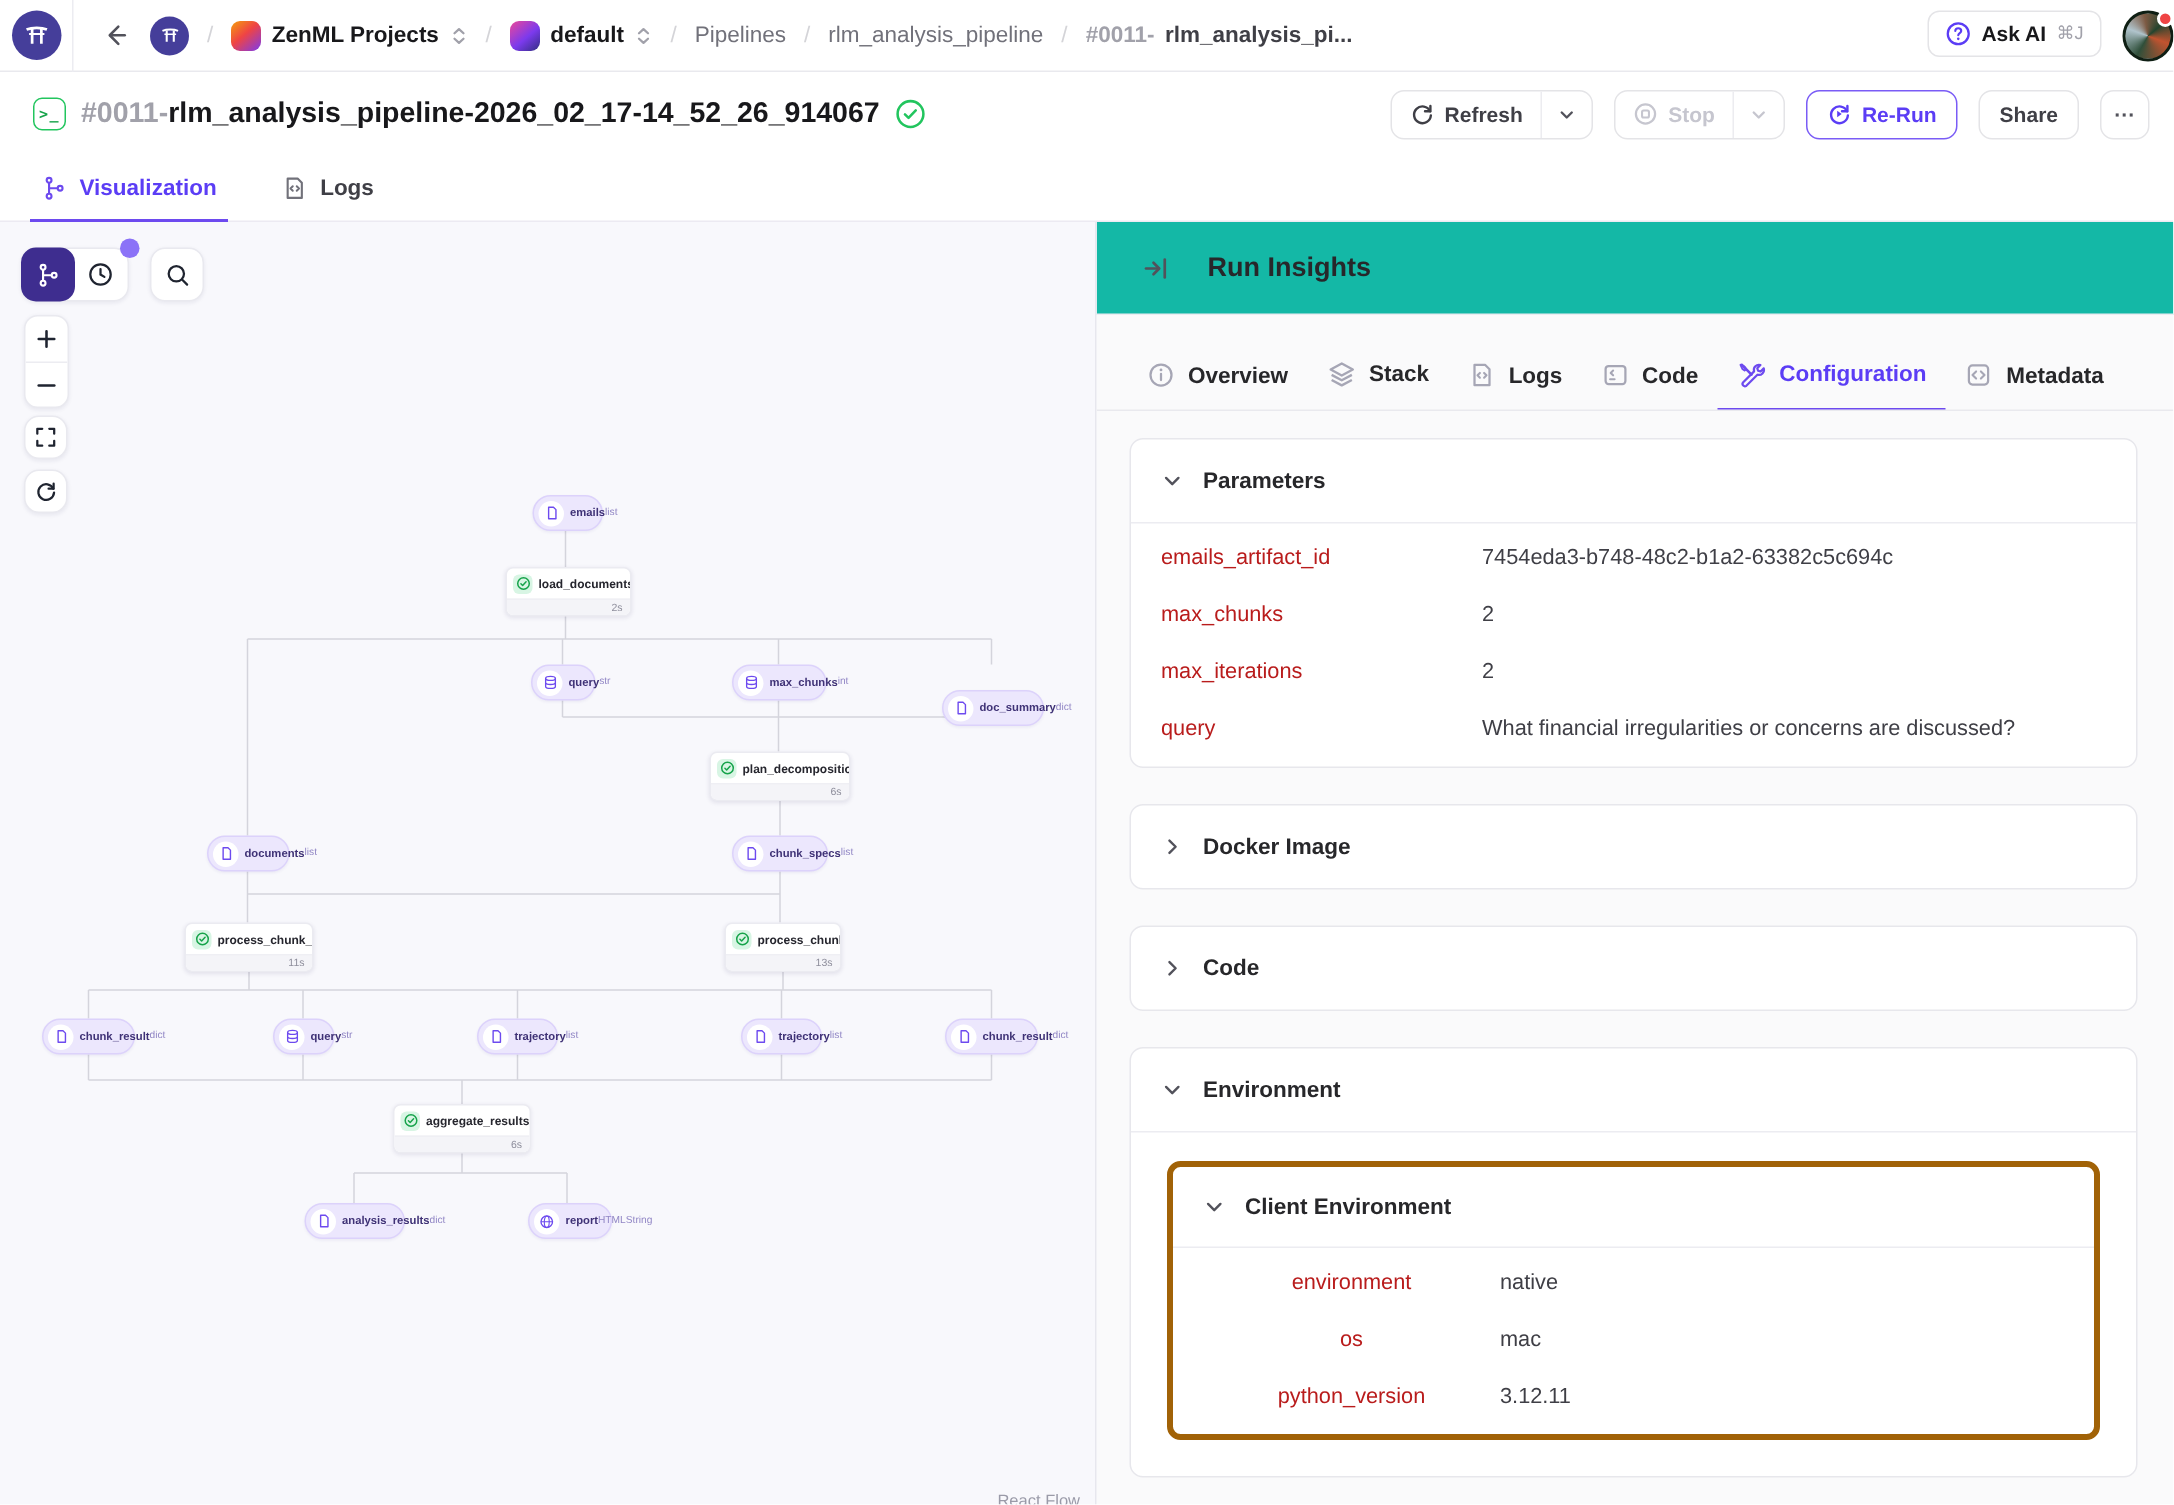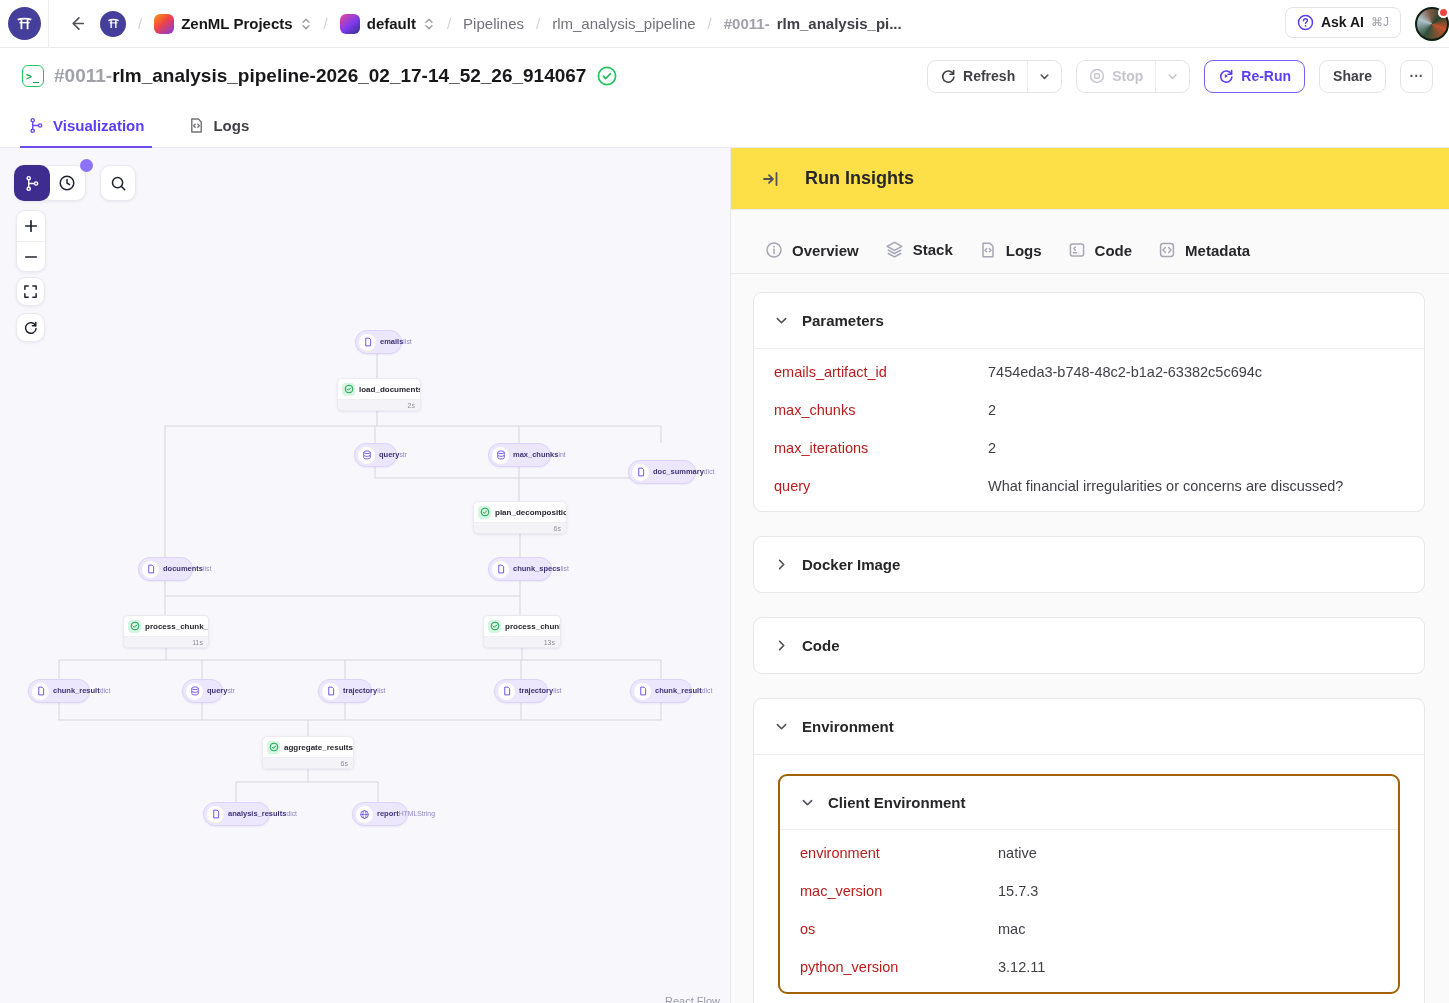--- a/index.html
+++ b/index.html
@@ -106,41 +106,41 @@
   .step-node .shead { display:flex; align-items:center; gap:4px; padding:3px 6px 3px 4px; height:20px; }
   .step-node .chk { width:13px; height:13px; border-radius:4px; background:#d8f5e4; flex:0 0 auto;
     display:flex; align-items:center; justify-content:center; }
   .step-node .sname { font-size:8px; font-weight:700; color:#26262e; white-space:nowrap; }
   .step-node .sfoot { height:11px; background:#f4f4f8; border-top:1px solid #efeff4;
     display:flex; align-items:center; justify-content:flex-end; padding:0 5px; }
   .step-node .sdur { font-size:7px; color:#8e8e9c; }
 
   
   .panel { flex:1; min-width:0; display:flex; flex-direction:column; background:#fafafb; overflow:hidden; }
-  .panel-head { height:62px; background:#fde047; border-bottom:1px solid #ececf1; display:flex;
+  .panel-head { height:62px; background:#14b8a6; border-bottom:1px solid #ececf1; display:flex;
     align-items:center; gap:20px; padding:0 26px; flex:0 0 auto; }
   .panel-title { font-size:18px; font-weight:600; color:#27272a; }
   .ptabs { display:flex; align-items:flex-end; padding:18px 0 0 21px; flex:0 0 auto;
     border-bottom:1px solid #e9e9ee; margin-right:0; white-space:nowrap; overflow:hidden; }
   .ptab { display:flex; align-items:center; gap:9px; font-size:15px; font-weight:600; color:#27272a;
     padding:12px 13px 13px; background:none; border:none; cursor:pointer; font-family:inherit;
     border-bottom:2px solid transparent; margin-bottom:-1px; }
   .ptab svg { color:#a6a6b5; }
   .ptab.active { color:#5b3df5; border-bottom-color:#6d4aef; }
   .ptab.active svg { color:#6d4aef; }
   .panel-scroll { flex:1; overflow:hidden; padding:18px 24px 0 22px; }
   .card { background:#fff; border:1px solid #e7e7ec; border-radius:9px; margin-bottom:24px; }
   .card-head { display:flex; align-items:center; gap:13px; height:55px; padding:0 20px; cursor:pointer; }
   .card-head .chev { color:#52525b; display:flex; }
   .card-title { font-size:15px; font-weight:600; color:#27272a; }
   .card-body { border-top:1px solid #ececf1; padding:4px 0 6px; }
   .kv-row { display:flex; align-items:flex-start; padding:11px 20px; font-size:14.5px; }
   .kv-key { width:214px; flex:0 0 auto; color:#b91c1c; }
   .kv-val { color:#3f3f46; }
-  .subcard { margin:19px 24px 24px; border:2px solid #a16207; border-radius:9px; overflow:hidden; }
+  .subcard { margin:19px 24px 24px; border:4px solid #a16207; border-radius:9px; overflow:hidden;text-align:center; }
   .subcard .card-head { height:53px; }
   .subcard .kv-key { width:198px; }
 </style>
 </head>
 <body>
 
 <header class="topbar">
   <div class="logo-cell">
     <div class="logo-circle">
       <svg width="17" height="17" viewBox="0 0 16 16">
@@ -632,20 +632,28 @@
           <span>Logs</span>
         </button>
         <button class="ptab">
           <svg width="18" height="18" viewBox="0 0 18 18" fill="none">
             <rect x="2.4" y="3" width="13.2" height="12" rx="2" stroke="currentColor" stroke-width="1.5"></rect>
             <path d="M5.4 11.8h3" stroke="currentColor" stroke-width="1.4" stroke-linecap="round"></path>
             <path d="M7.4 6 5.8 7.6l1.6 1.6" stroke="currentColor" stroke-width="1.4" stroke-linecap="round" stroke-linejoin="round"></path>
           </svg>
           <span>Code</span>
         </button>
+        <button class="ptab active">
+          <svg width="19" height="19" viewBox="0 0 18 18" fill="none">
+            <path d="M3 3l6.2 6.2" stroke="currentColor" stroke-width="1.6" stroke-linecap="round"></path>
+            <path d="M3.4 5.6 2.2 3l2.6 1.2 1 1.6-1 .8z" stroke="currentColor" stroke-width="1.2" stroke-linejoin="round"></path>
+            <path d="M14.8 3.2a3.2 3.2 0 0 0-4 4l-7 7a1.5 1.5 0 0 0 2.1 2.1l7-7a3.2 3.2 0 0 0 4-4l-2 2-1.6-.5-.5-1.6z" stroke="currentColor" stroke-width="1.4" stroke-linejoin="round"></path>
+          </svg>
+          <span>Configuration</span>
+        </button>
         <button class="ptab">
           <svg width="18" height="18" viewBox="0 0 18 18" fill="none">
             <rect x="2.6" y="2.6" width="12.8" height="12.8" rx="2.4" stroke="currentColor" stroke-width="1.5"></rect>
             <path d="M7.4 6.6 5 9l2.4 2.4 M10.6 6.6 13 9l-2.4 2.4" stroke="currentColor" stroke-width="1.4" stroke-linecap="round" stroke-linejoin="round"></path>
           </svg>
           <span>Metadata</span>
         </button>
       </div>
     <div class="panel-scroll" id="panel-sections">
         <div class="card">
@@ -714,24 +722,20 @@
                   </svg>
                 </span>
                 <span class="card-title">Client Environment</span>
               </div>
               <div class="card-body">
                 <div class="kv-row">
                   <span class="kv-key">environment</span>
                   <span class="kv-val">native</span>
                 </div>
                 <div class="kv-row">
-                  <span class="kv-key">mac_version</span>
-                  <span class="kv-val">15.7.3</span>
-                </div>
-                <div class="kv-row">
                   <span class="kv-key">os</span>
                   <span class="kv-val">mac</span>
                 </div>
                 <div class="kv-row">
                   <span class="kv-key">python_version</span>
                   <span class="kv-val">3.12.11</span>
                 </div>
               </div>
             </div>
           </div>

